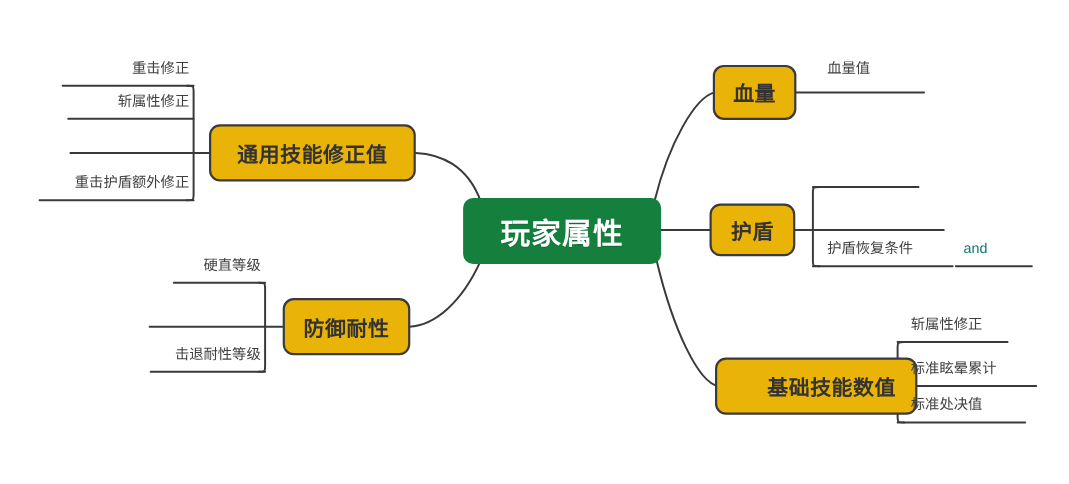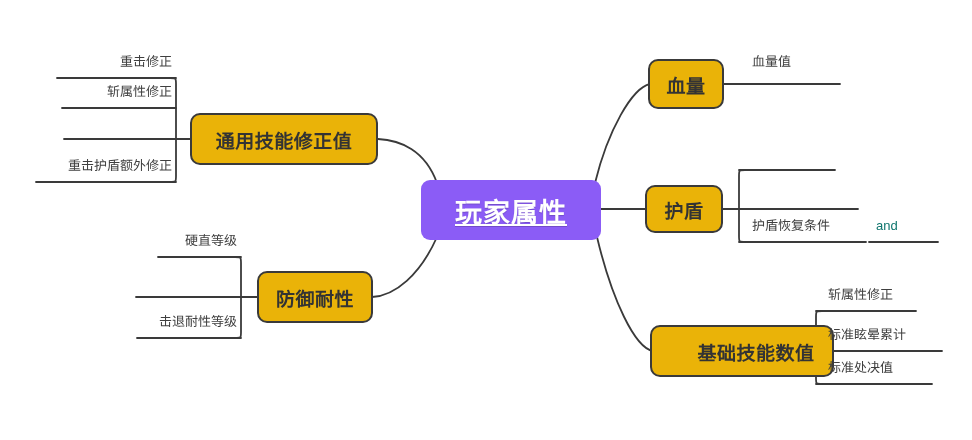--- a/index.html
+++ b/index.html
@@ -31,28 +31,27 @@
   .node {
     position: absolute;
     box-sizing: border-box;
     display: flex;
     align-items: center;
     justify-content: center;
     white-space: nowrap;
   }
 
   .node.root {
-    background: #8b5cf6;
+    background: #15803d;
     border-radius: 9px;
     color: #ffffff;
     font-weight: bold;
     font-size: 27px;
     letter-spacing: 1px;
     text-shadow: 0 1px 1px rgba(0,0,0,.18);
-    text-decoration: underline;
   }
 
   .node.branch {
     background: #eab308;
     border: 2px solid #3a3a3a;
     border-radius: 10px;
     color: #333333;
     font-weight: bold;
     font-size: 19px;
     letter-spacing: .5px;

